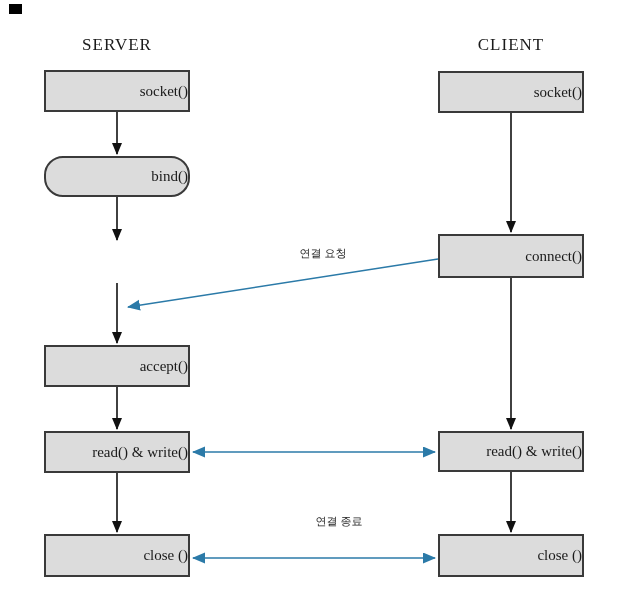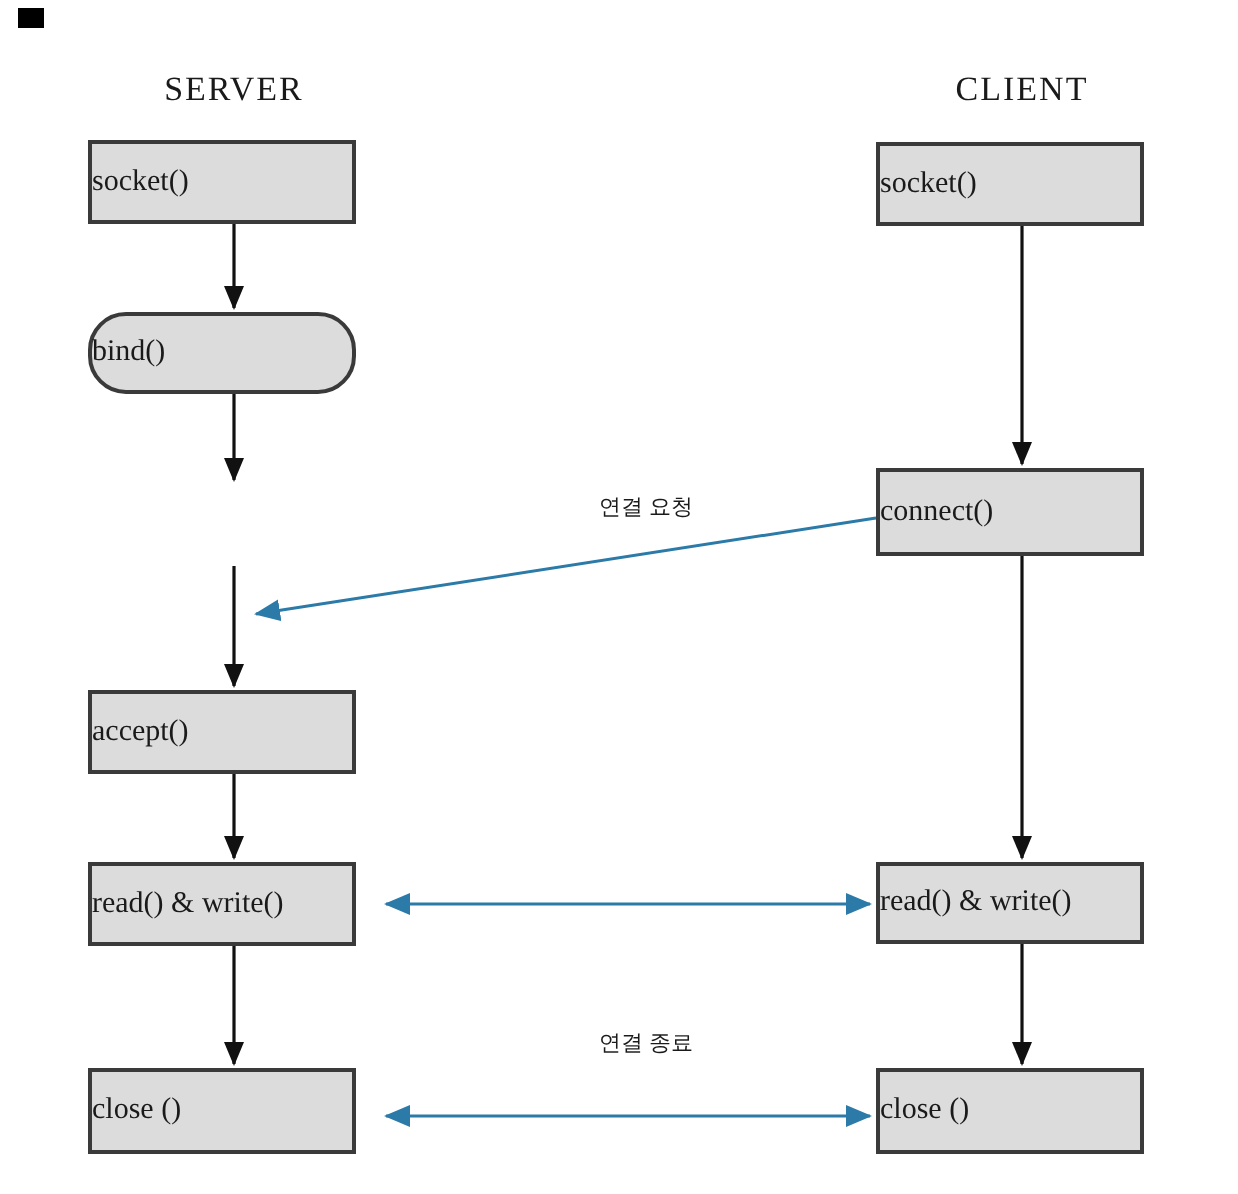--- a/index.html
+++ b/index.html
@@ -21,24 +21,24 @@
   .corner-mark{
     position:absolute;left:9px;top:4px;width:13px;height:10px;
     background:#000;
   }
   .col-header{
     position:absolute;width:146px;text-align:center;
     font-family:"Liberation Serif", serif;
     font-size:17px;letter-spacing:1px;color:var(--text-color);
   }
   .node-box{
-    position:absolute;width:134px;box-sizing:border-box;
+    position:absolute;width:146px;box-sizing:border-box;
     background:var(--box-fill);
     border:2px solid var(--box-border);
-    display:flex;align-items:center;justify-content:flex-start;
+    display:flex;align-items:center;justify-content:flex-end;
     font-family:"Liberation Serif", serif;
     font-size:15px;color:var(--text-color);
   }
   .flow-label{
     position:absolute;text-align:center;
     font-family:"Liberation Sans", sans-serif;
     font-size:11px;color:var(--text-color);
     white-space:nowrap;
   }
   svg.arrows{position:absolute;left:0;top:0;pointer-events:none;}
@@ -106,15 +106,15 @@
     <span>connect()</span>
   </div>
   <div class="node-box" style="left:438px;top:431px;height:41px;">
     <span>read() &amp; write()</span>
   </div>
   <div class="node-box" style="left:438px;top:534px;height:43px;">
     <span>close ()</span>
   </div>
 
   <div class="flow-label" style="left:258px;top:246px;width:130px;">연결 요청</div>
-  <div class="flow-label" style="left:258px;top:514px;width:130px;">연결 종료</div>
+  <div class="flow-label" style="left:274px;top:514px;width:130px;">연결 종료</div>
 
 </div>
 
 </body></html>

